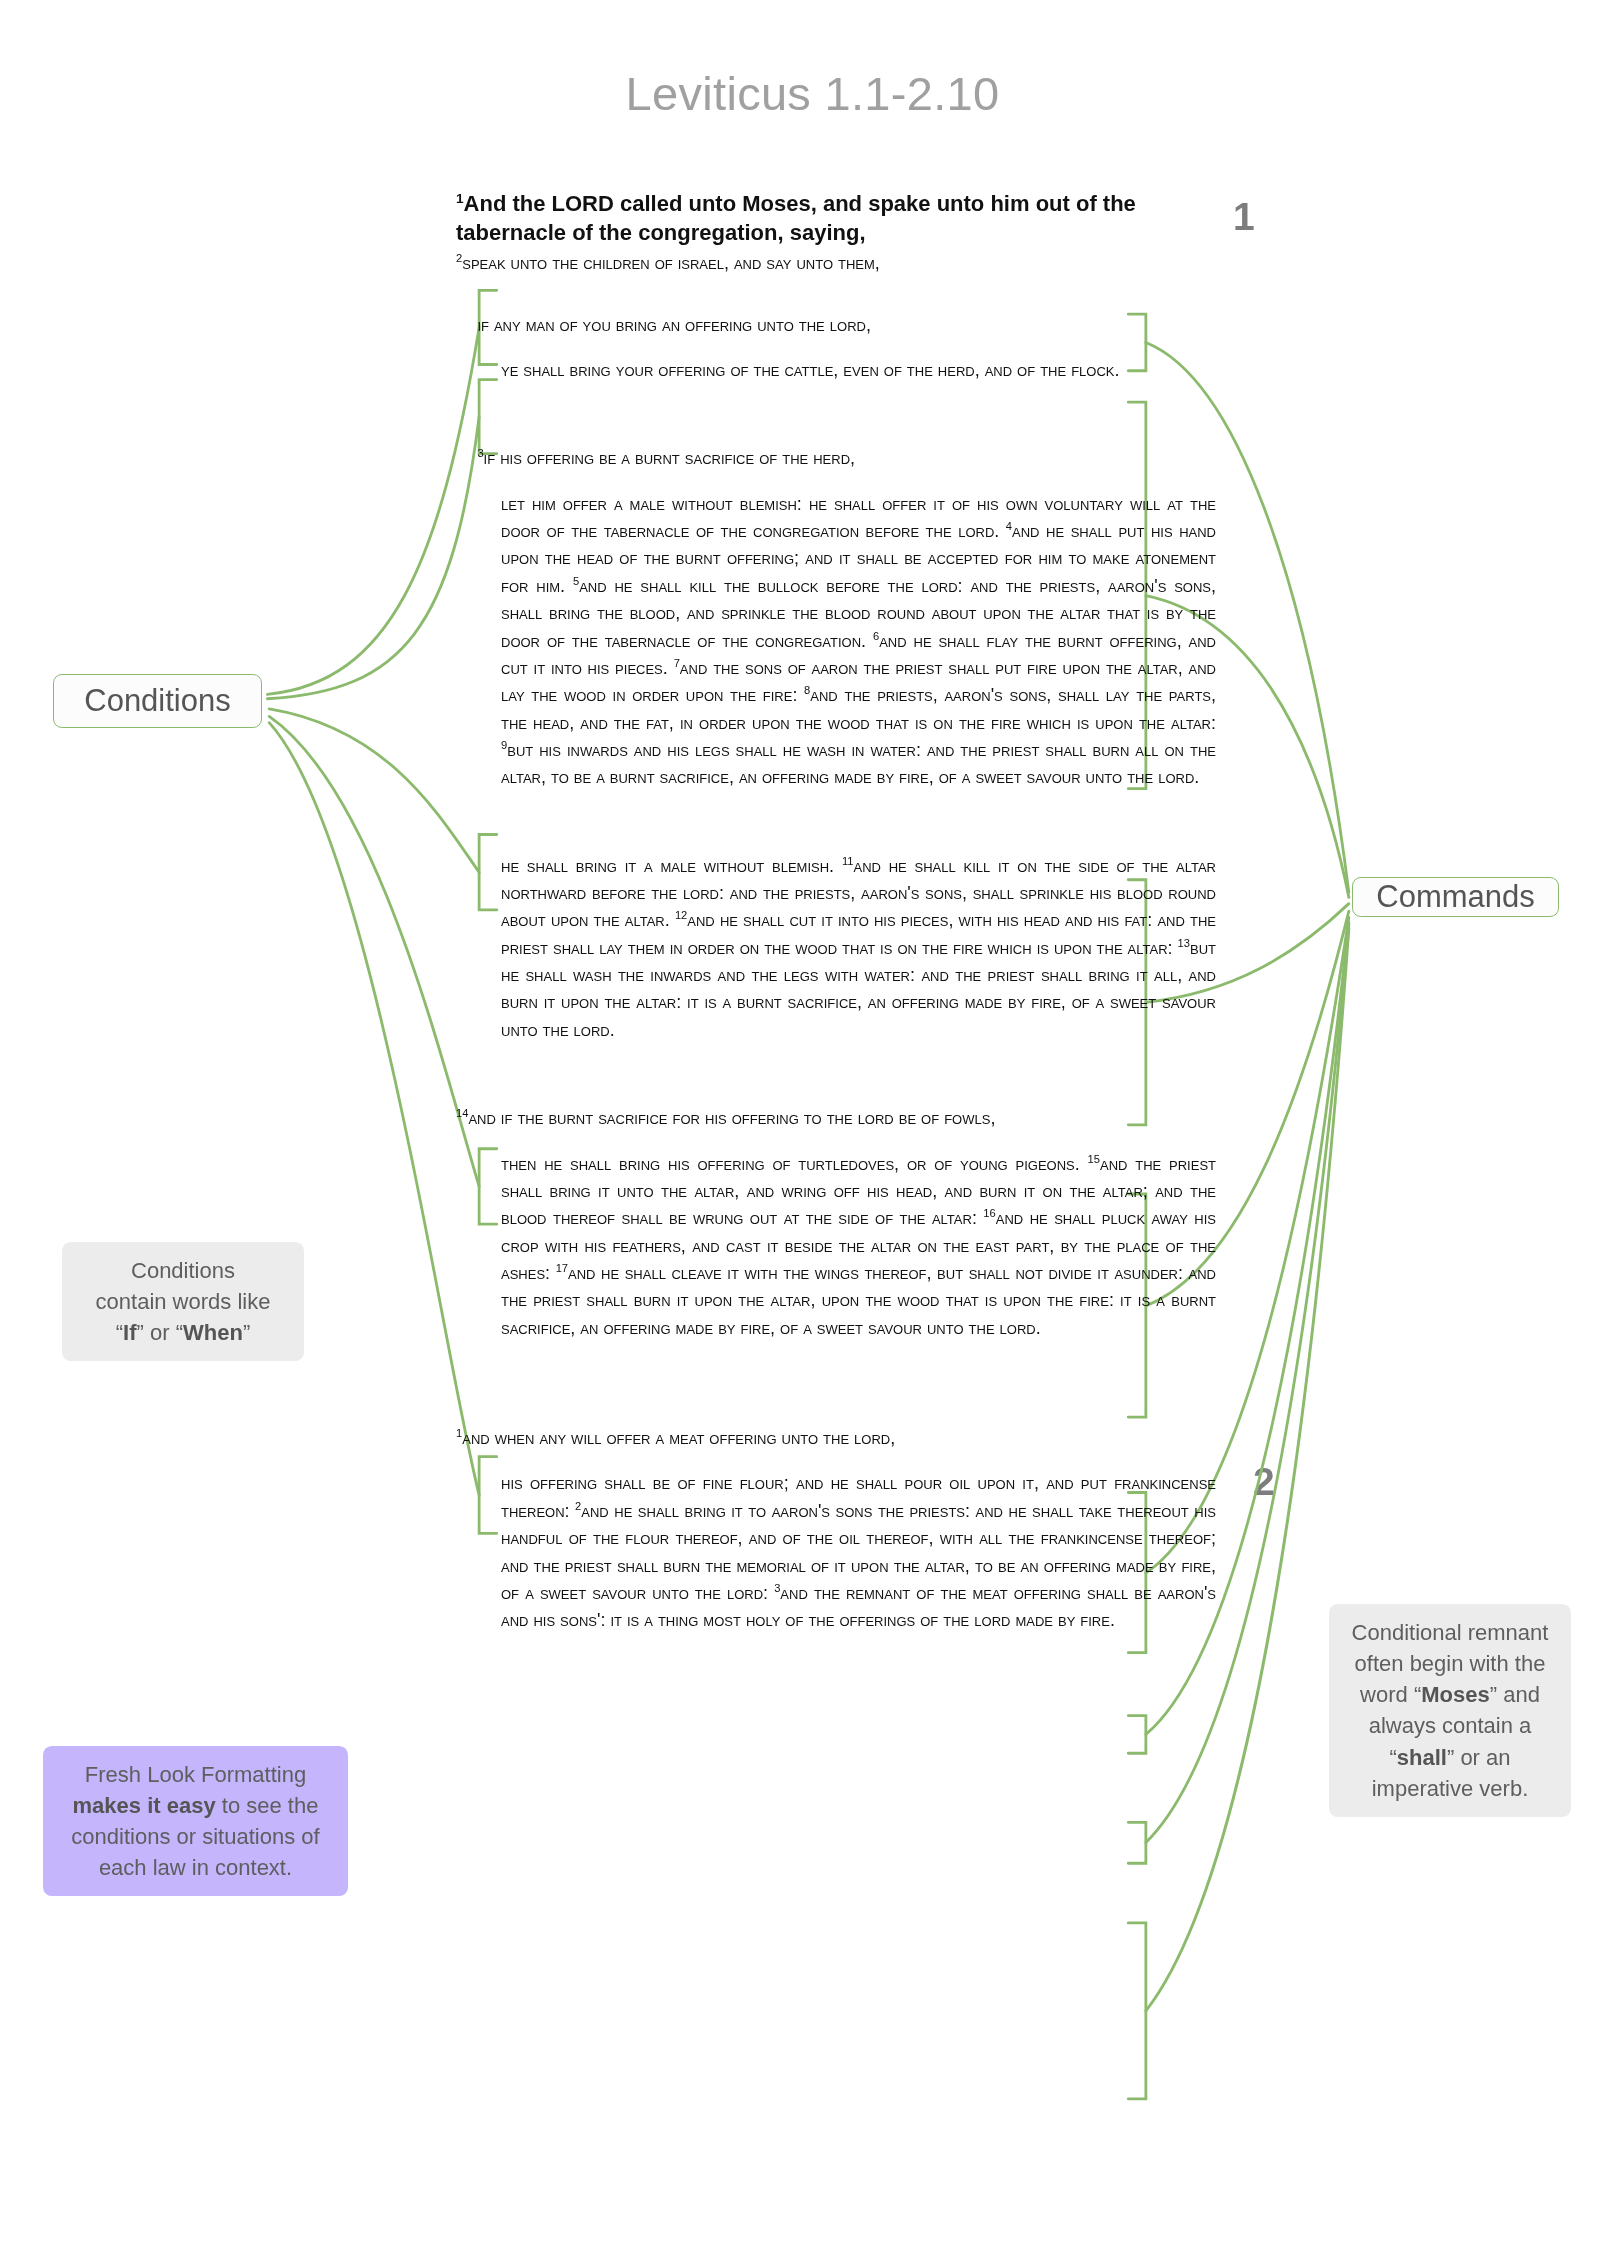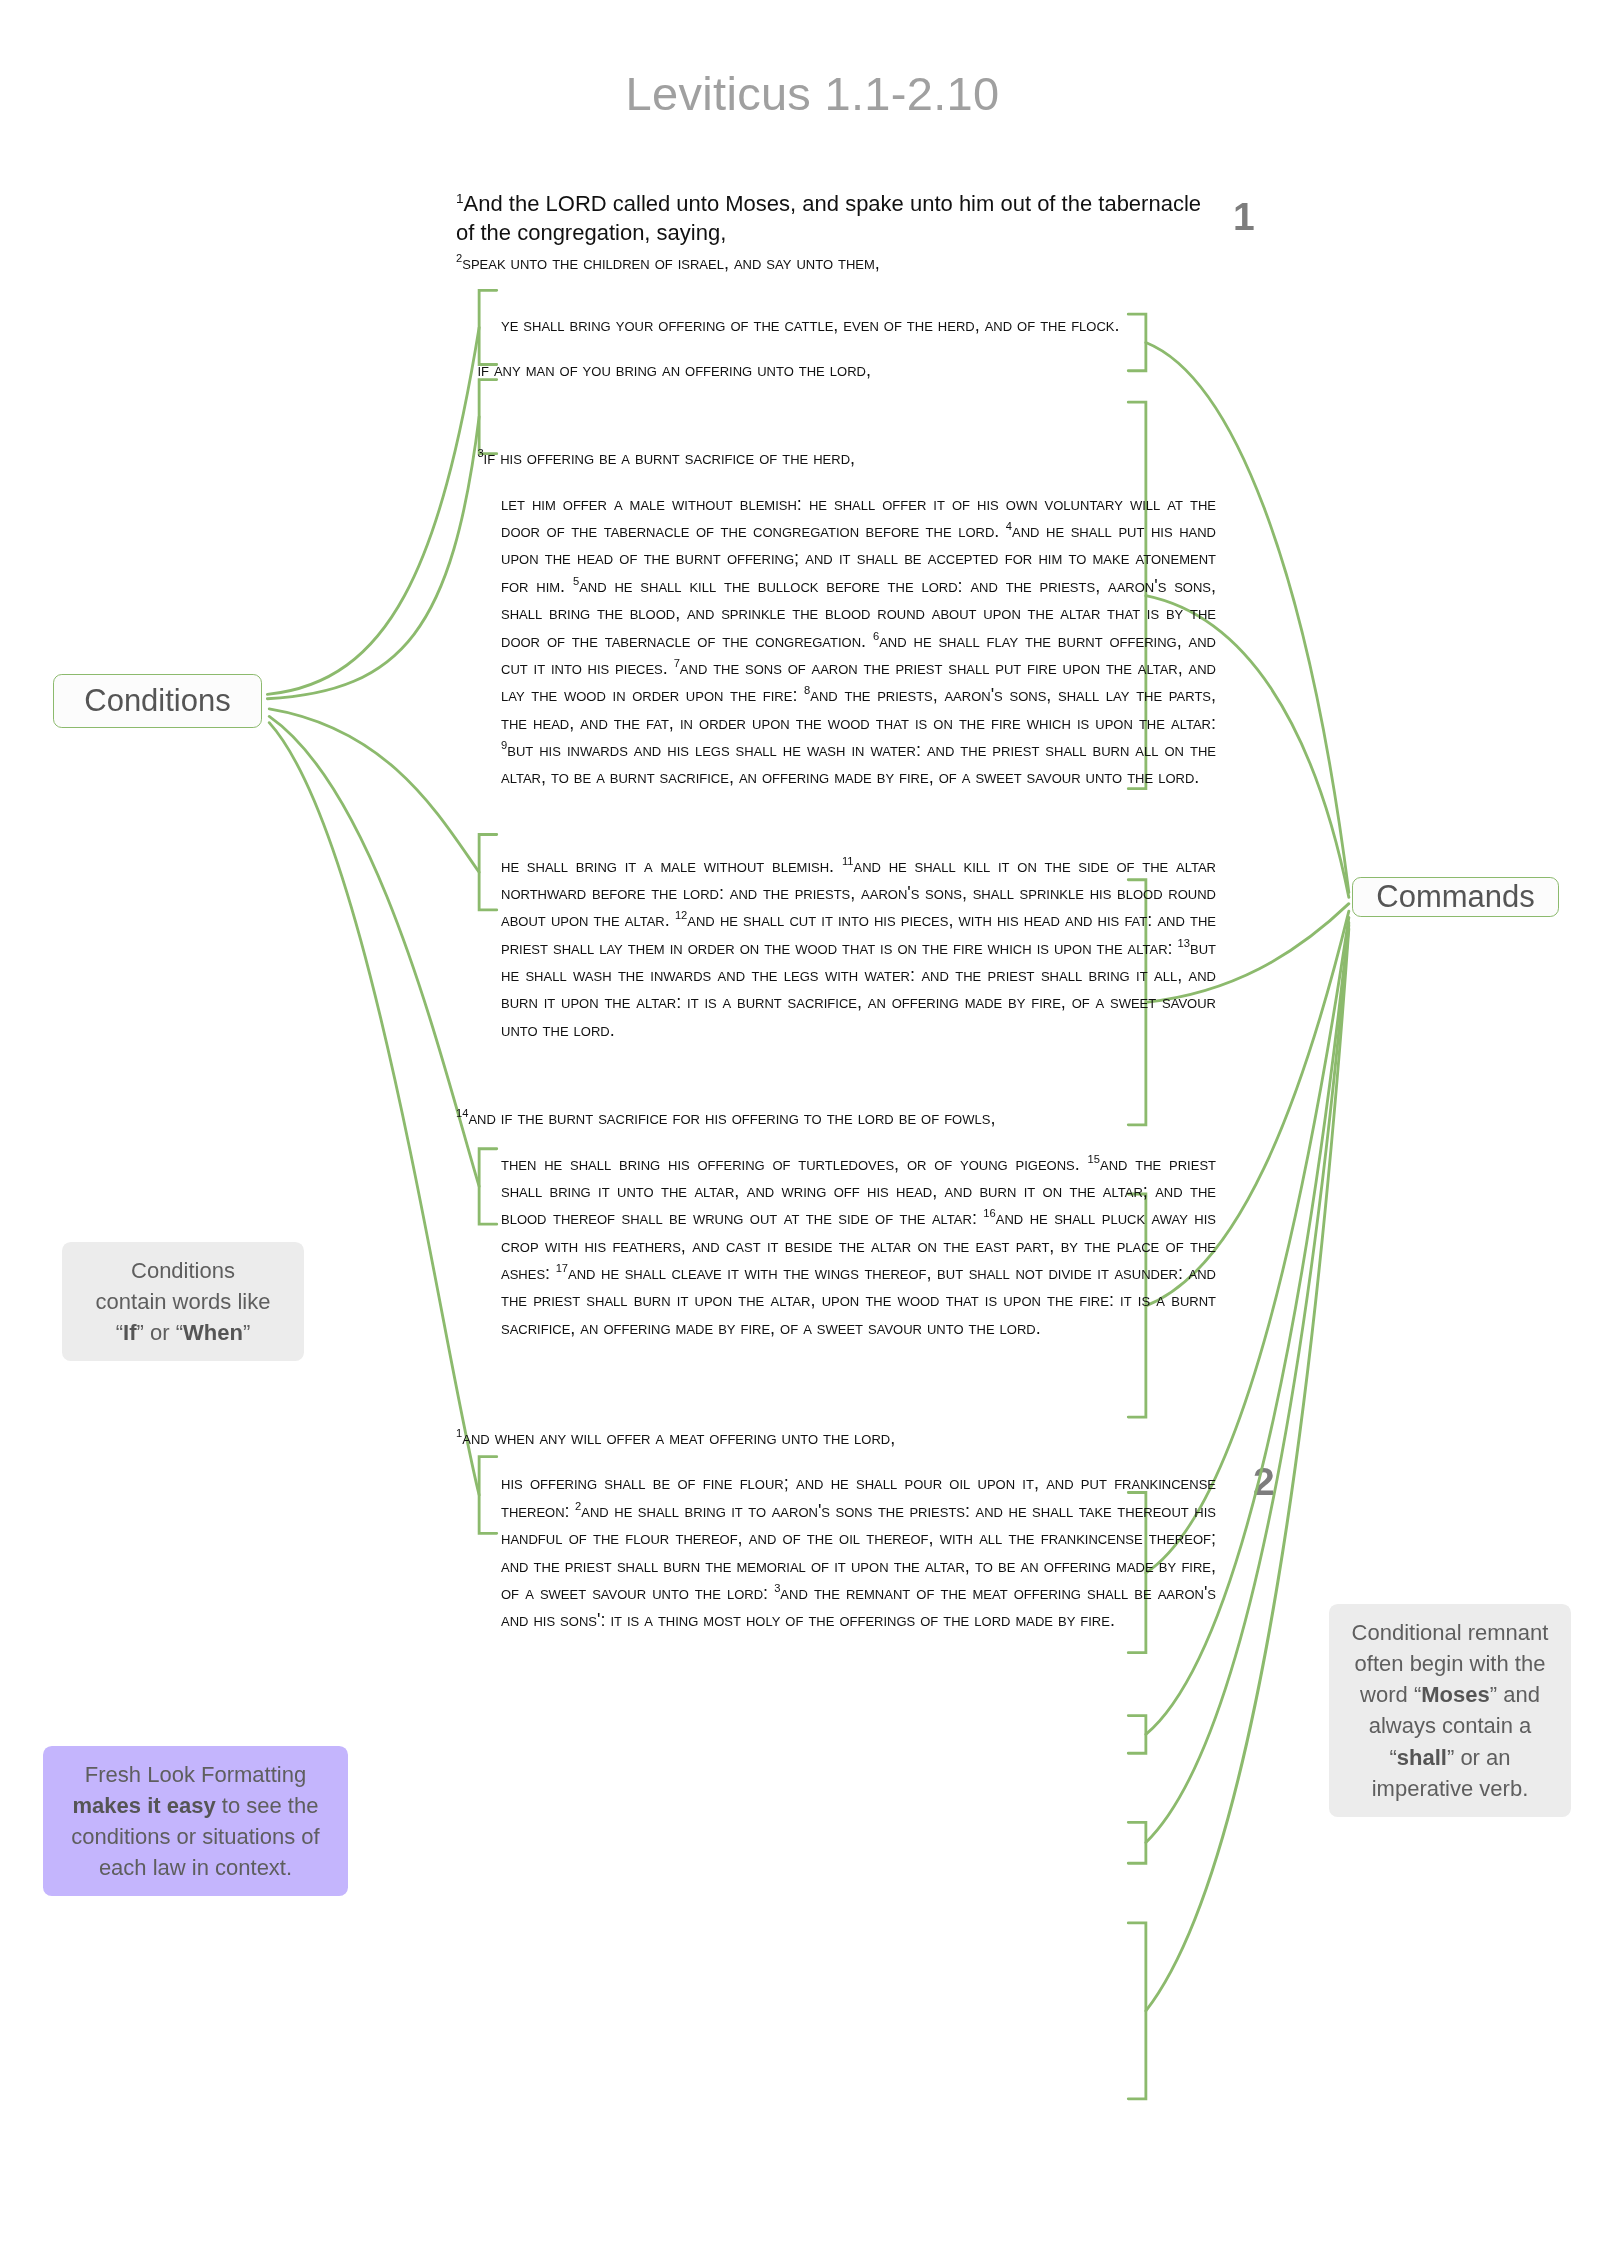--- a/index.html
+++ b/index.html
@@ -117,21 +117,21 @@
     top: 189px;
     width: 760px;
   }
 
   
   .v-intro {
     font-size: 22px;
     line-height: 1.33;
     color: #111;
     margin: 0 0 2.5px 0;
-    font-weight: 400;
+    font-weight: 700;
   }
   
   .sc {
     font-variant: small-caps;
     text-transform: lowercase;
     font-size: 18px;
     line-height: 1.52;
     color: #111;
   }
   .sc.lead { margin: 0; }
@@ -219,22 +219,22 @@
   </div>
 
   <div id="scripture">
 
     <p class="v-intro"><sup class="vn">1</sup><span>And the LORD called unto Moses, and spake unto him out of the tabernacle of the congregation, saying,</span></p>
 
     <p class="sc lead ind1"><sup class="vn">2</sup><span>Speak unto the children of Israel, and say unto them,</span></p>
 
     <div class="gap-s"></div>
 
+    <p class="sc ind1"><span>If any man of you bring an offering unto the LORD,</span></p>
     <p class="sc ind2"><span>ye shall bring your offering of the cattle, even of the herd, and of the flock.</span></p>
-    <p class="sc ind1"><span>If any man of you bring an offering unto the LORD,</span></p>
 
     <div class="gap-m"></div>
 
     <p class="sc ind1"><sup class="vn">3</sup><span>If his offering be a burnt sacrifice of the herd,</span></p>
     <p class="sc ind2"><span>let him offer a male without blemish: he shall offer it of his own voluntary will at the door of the tabernacle of the congregation before the LORD. </span><sup class="vn">4</sup><span>And he shall put his hand upon the head of the burnt offering; and it shall be accepted for him to make atonement for him. </span><sup class="vn">5</sup><span>And he shall kill the bullock before the LORD: and the priests, Aaron's sons, shall bring the blood, and sprinkle the blood round about upon the altar that is by the door of the tabernacle of the congregation. </span><sup class="vn">6</sup><span>And he shall flay the burnt offering, and cut it into his pieces. </span><sup class="vn">7</sup><span>And the sons of Aaron the priest shall put fire upon the altar, and lay the wood in order upon the fire: </span><sup class="vn">8</sup><span>and the priests, Aaron's sons, shall lay the parts, the head, and the fat, in order upon the wood that is on the fire which is upon the altar: </span><sup class="vn">9</sup><span>but his inwards and his legs shall he wash in water: and the priest shall burn all on the altar, to be a burnt sacrifice, an offering made by fire, of a sweet savour unto the LORD.</span></p>
 
     <div class="gap-m"></div>
 
     <p class="sc ind2"><span>he shall bring it a male without blemish. </span><sup class="vn">11</sup><span>And he shall kill it on the side of the altar northward before the LORD: and the priests, Aaron's sons, shall sprinkle his blood round about upon the altar. </span><sup class="vn">12</sup><span>And he shall cut it into his pieces, with his head and his fat: and the priest shall lay them in order on the wood that is on the fire which is upon the altar: </span><sup class="vn">13</sup><span>but he shall wash the inwards and the legs with water: and the priest shall bring it all, and burn it upon the altar: it is a burnt sacrifice, an offering made by fire, of a sweet savour unto the LORD.</span></p>
 

